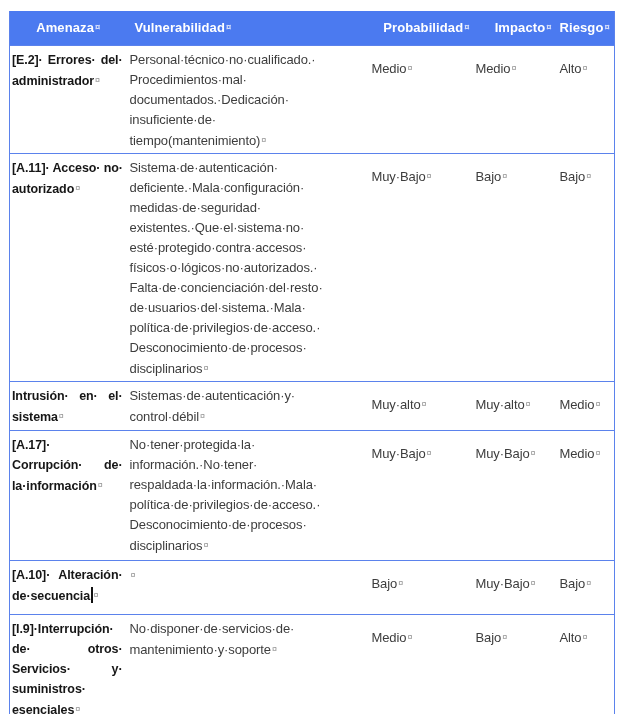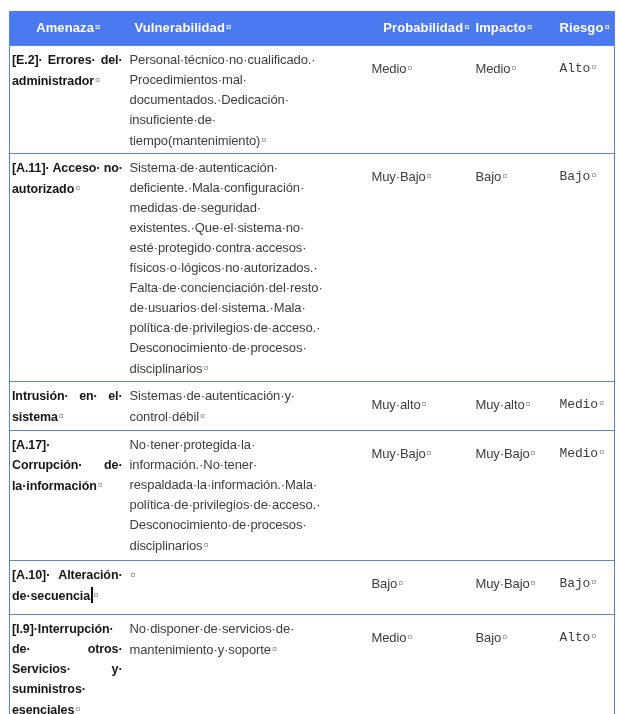--- a/index.html
+++ b/index.html
@@ -29,42 +29,42 @@
   tr{border-bottom:1.5px solid var(--border);}
 
   thead tr.head{background:var(--header-bg);padding-left:32px;}
   th{
     color:var(--header-text);font-size:13px;font-weight:700;
     vertical-align:middle;text-align:left;letter-spacing:.1px;
   }
   th.h-amz{text-align:center;}
   th.h-vul{padding-left:8px;margin-top:44px;}
   th.h-prob{padding-left:5px;text-align:right;}
-  th.h-imp{padding-left:6px;}
+  th.h-imp{padding-left:6px;text-align:right;}
   th.h-rsk{padding-left:8px;margin-left:17px;}
 
   td{vertical-align:top;}
   td.amz{
     padding:4px 4px 2px 2px;font-weight:700;color:var(--amenaza-text);
     font-size:12.5px;letter-spacing:-.1px;line-height:20px;
   }
   .jl{white-space:nowrap;text-align:justify;text-align-last:justify;}
   .jl.last{text-align-last:left;}
   td.vul{
     padding:4px 4px 2px 3px;color:var(--body-text);
     font-size:13px;line-height:20px;letter-spacing:-.1px;
   }
   .vl{white-space:nowrap;}
   td.val{
     color:var(--body-text);font-size:13px;line-height:20px;
     padding-top:12px;letter-spacing:-.1px;white-space:nowrap;
   }
   td.v-prob{padding-left:5px;}
   td.v-imp{padding-left:6px;}
-  td.v-rsk{padding-left:8px;font-family:Liberation Mono, monospace;}
+  td.v-rsk{padding-left:8px;}
 
   .mk{
     font-size:9px;color:var(--mark);font-weight:400;
     vertical-align:2px;margin-left:1px;letter-spacing:0;
   }
   .hmk{color:var(--header-mark);font-weight:700;font-size:9.5px;}
   .caret{
     display:inline-block;width:1.5px;height:16px;background:#111111;
     vertical-align:-3px;margin-left:1px;
   }

